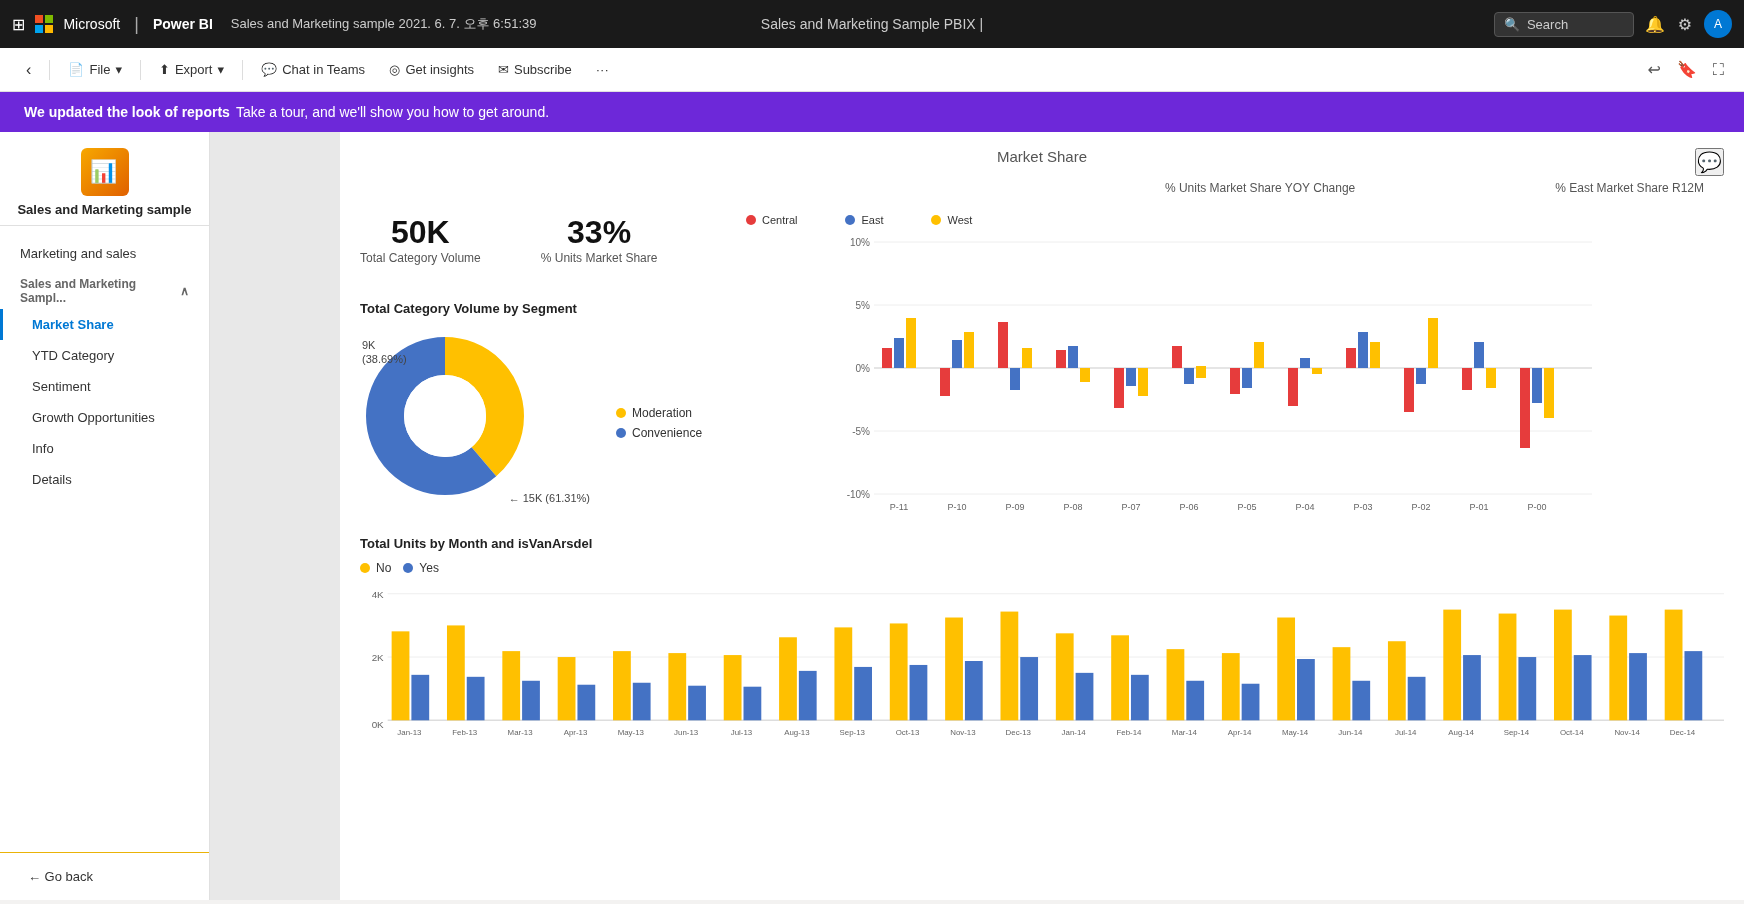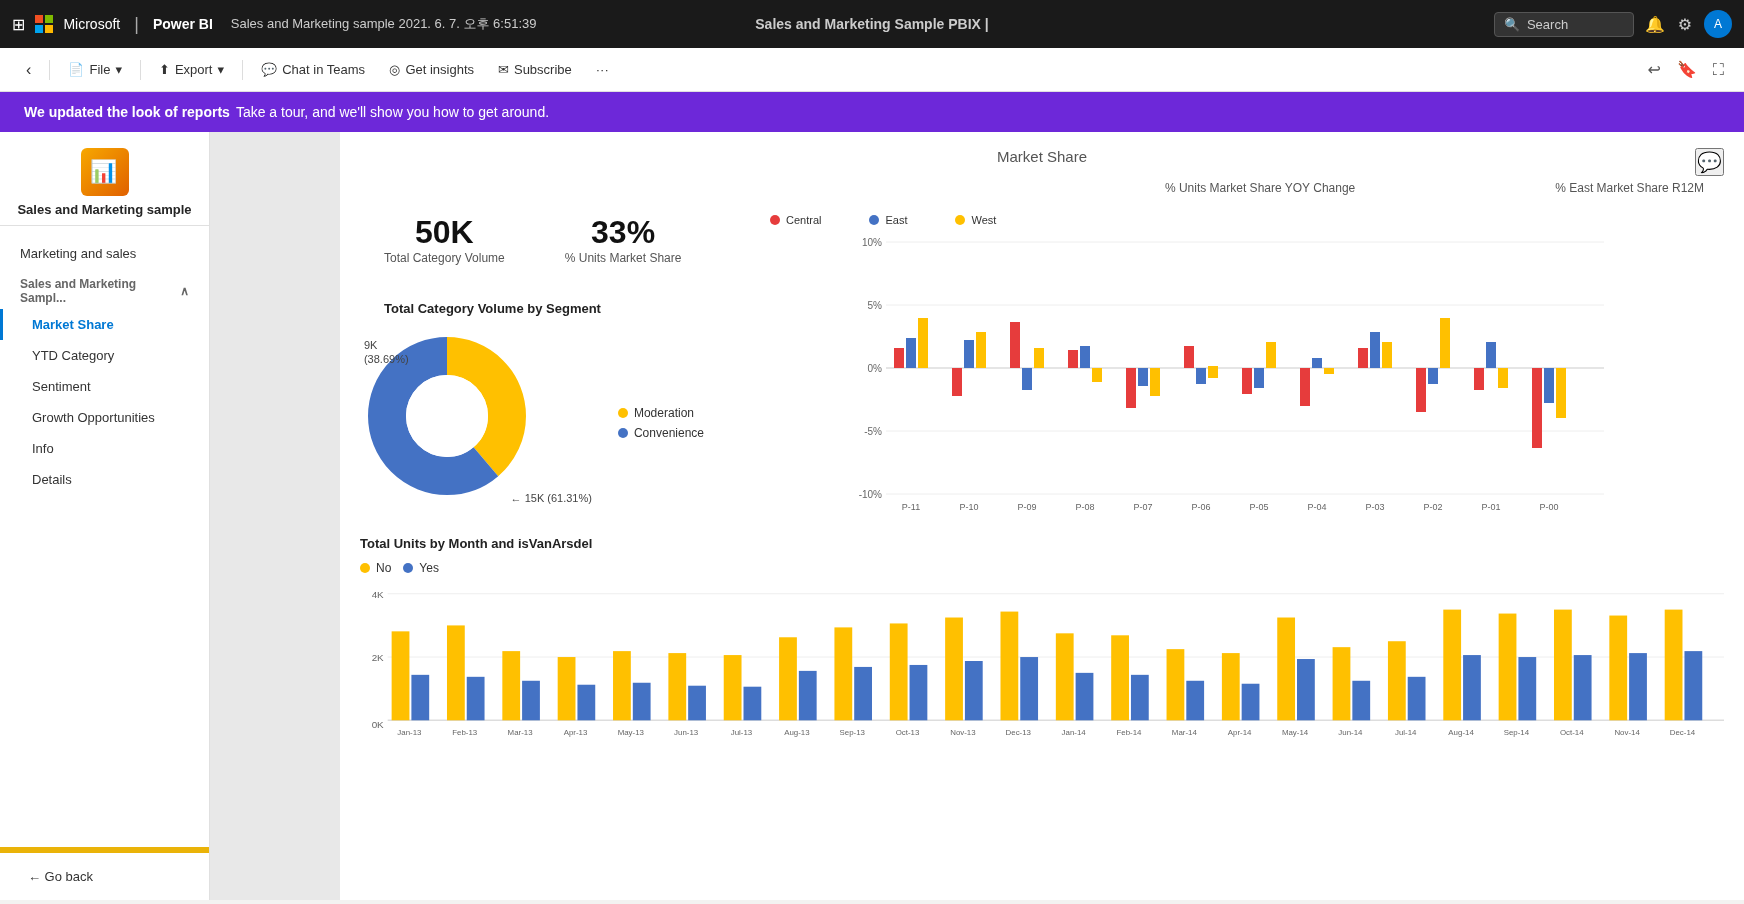--- a/index.html
+++ b/index.html
@@ -19,21 +19,21 @@
       display: flex;
       align-items: center;
       gap: 10px;
       flex: 1;
     }
     .grid-icon { color: #fff; font-size: 16px; cursor: pointer; }
     .ms-logo { display: flex; gap: 1px; }
     .ms-logo .sq { width: 8px; height: 8px; }
     .powerbi-label { color: #fff; font-size: 14px; font-weight: 600; }
     .doc-title { color: #ccc; font-size: 13px; margin-left: 8px; }
-    .top-bar-center { position: absolute; left: 50%; transform: translateX(-50%); color: #ccc; font-size: 14px; font-weight: bold; }
+    .top-bar-center { position: absolute; left: 50%; transform: translateX(-50%); color: #ccc; font-size: 14px; }
     .top-bar-right { display: flex; align-items: center; gap: 12px; }
     .search-box {
       background: #333;
       border: 1px solid #555;
       border-radius: 4px;
       padding: 4px 10px;
       color: #ccc;
       font-size: 13px;
       display: flex;
       align-items: center;
@@ -127,21 +127,21 @@
       content: '';
       position: absolute; left: 0; top: 0; bottom: 0;
       width: 3px; background: #0078d4;
     }
     .nav-section-title {
       padding: 8px 20px 4px;
       font-size: 12px; color: #666; font-weight: 600;
       display: flex; align-items: center; justify-content: space-between;
     }
     .nav-indent { padding-left: 32px; }
-    .sidebar-bottom { margin-top: auto; border-top: 6px solid #eab308; padding: 8px; }
+    .sidebar-bottom { margin-top: auto; border-top: 1px solid #eab308; padding: 8px; }
 
     
     .content-area {
       flex: 1;
       display: flex;
       background: #f3f2f1;
       overflow: hidden;
     }
 
     
@@ -176,27 +176,26 @@
     }
     .kpi-item { text-align: center; }
     .kpi-value { font-size: 32px; font-weight: 700; color: #111; }
     .kpi-label { font-size: 12px; color: #555; }
 
     
     .charts-row {
       display: flex;
       gap: 20px;
       margin-bottom: 20px;
-      margin-left: 24px;
     }
 
     
     .donut-section { width: 320px; flex-shrink: 0; }
     .chart-title { font-size: 13px; font-weight: 700; color: #222; margin-bottom: 10px; }
-    .donut-wrapper { position: relative; display: flex; align-items: center; gap: 16px; justify-content: flex-end; }
+    .donut-wrapper { position: relative; display: flex; align-items: center; gap: 16px; }
     .donut-legend { display: flex; flex-direction: column; gap: 6px; }
     .legend-item { display: flex; align-items: center; gap: 6px; font-size: 12px; color: #333; }
     .legend-dot { width: 10px; height: 10px; border-radius: 50%; }
 
     
     .bar-section { flex: 1; }
     .chart-legend { display: flex; gap: 12px; margin-bottom: 6px; }
     .chart-legend .legend-item { font-size: 11px; padding-left: 36px; }
 
     

